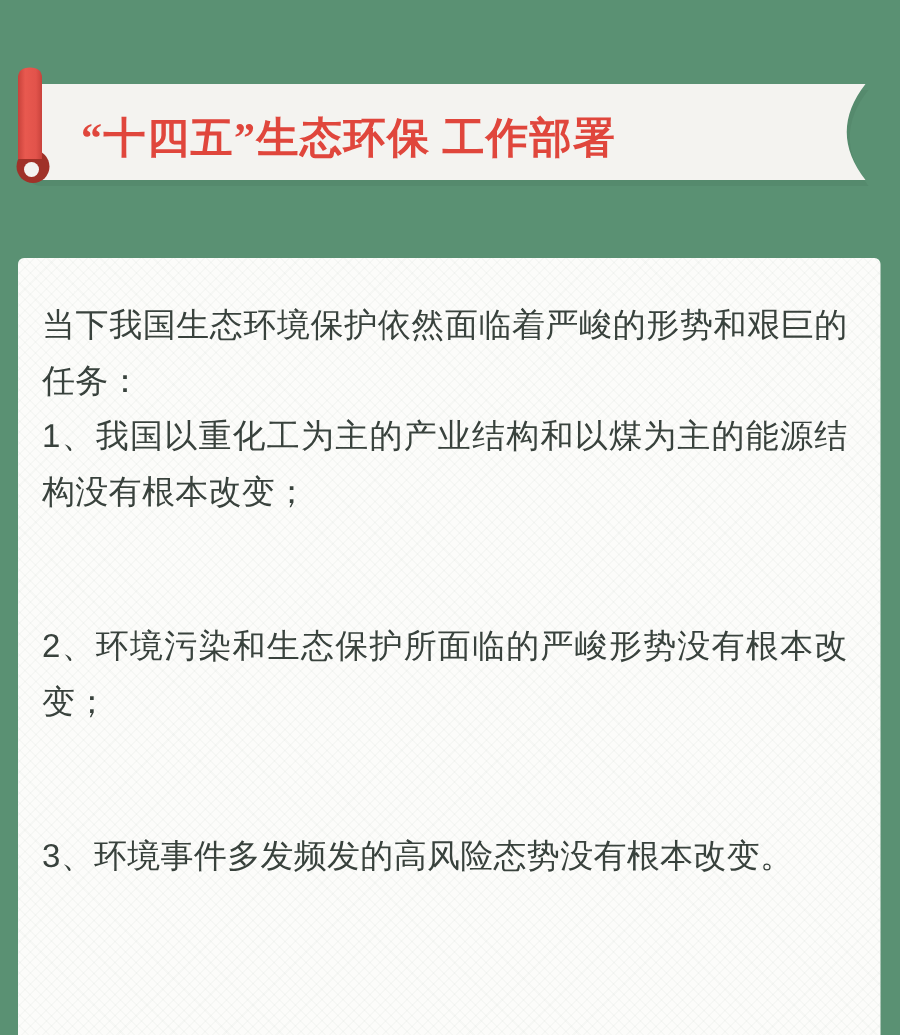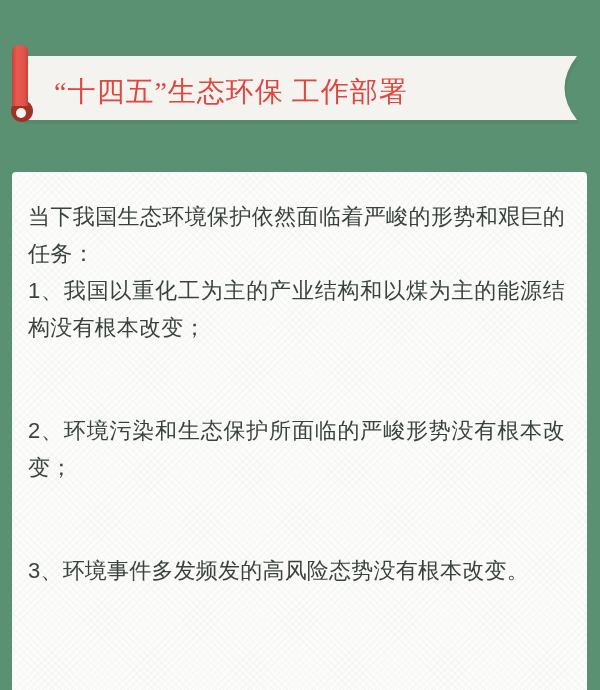--- a/index.html
+++ b/index.html
@@ -11,21 +11,21 @@
   }
   .stage{position:absolute;inset:0}
 
   
   .banner-wrap{position:absolute;left:0;top:0;width:600px;height:140px}
   .banner-wrap svg{position:absolute;left:0;top:0;display:block}
   .page-title{
     position:absolute;left:54px;top:56px;height:72px;margin:0;
     display:flex;align-items:center;
     font-family:"Liberation Serif","DejaVu Serif",serif;
-    font-weight:normal;font-size:28px;letter-spacing:1px;
+    font-weight:bold;font-size:28px;letter-spacing:1px;
     color:var(--title-color,#e0463c);
     white-space:nowrap;
   }
 
   
   .card{
     position:absolute;left:12px;top:172px;width:575px;height:540px;
     background:var(--card-bg,#fcfcfa);
     border-radius:4px 4px 0 0;
     box-sizing:border-box;

